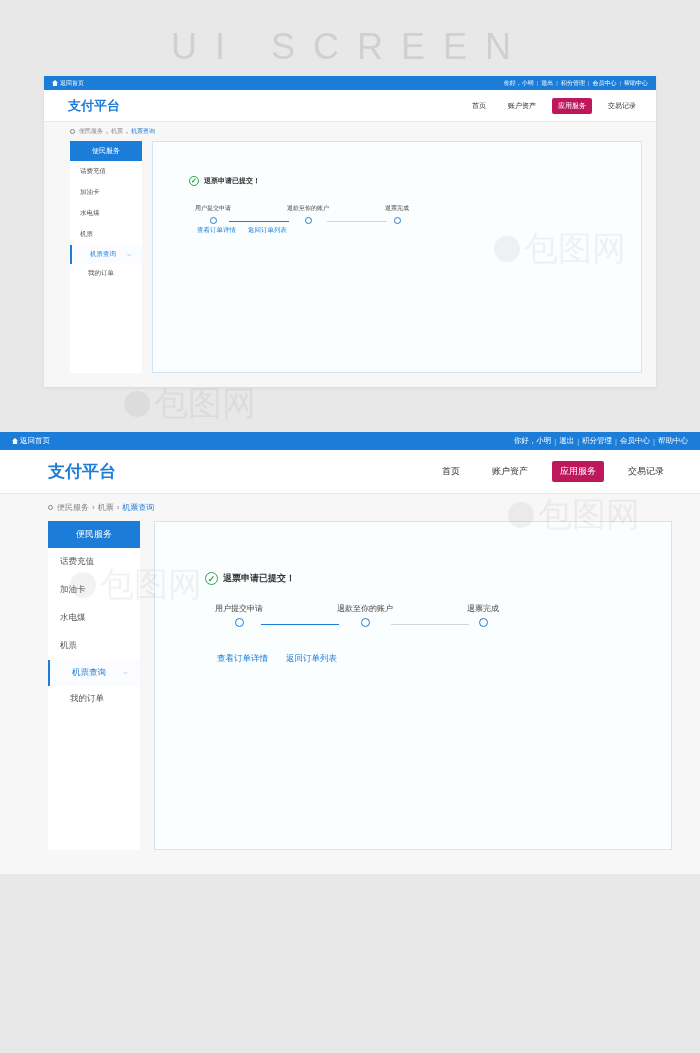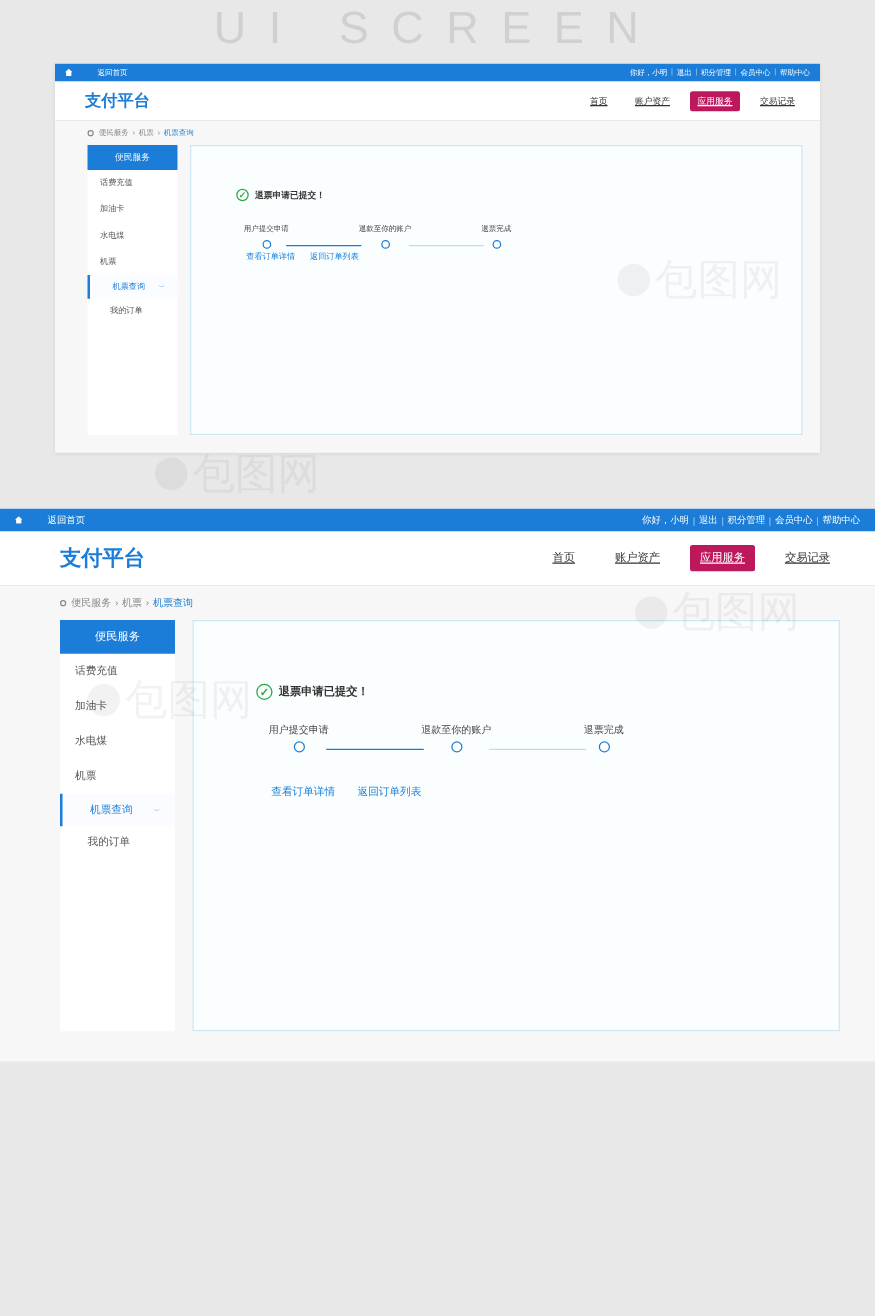--- a/index.html
+++ b/index.html
@@ -10,40 +10,40 @@
   height: 1053px;
   overflow: hidden;
   font-size: 10px;
 }
 .page-title {
   text-align: center;
   font-size: 36px;
   letter-spacing: 18px;
   color: #d0d0d0;
   font-weight: 300;
-  padding: 1px 0 8px;
+  padding: 26px 0 8px;
 }
 .mockup {
   background: #fff;
   margin: 0 auto 45px;
   width: 612px;
   box-shadow: 0 1px 3px rgba(0,0,0,.08);
   position: relative;
 }
 .topbar {
   background: #1b7dd8;
   color: #fff;
   height: 14px;
   display: flex;
   align-items: center;
   justify-content: space-between;
   padding: 0 8px;
   font-size: 6px;
 }
-.topbar-left { display: flex; align-items: center; gap: 20px; }
+.topbar-left { display: flex; align-items: center; gap: 2px; }
 .home-icon {
   display: inline-block;
   width: 6px; height: 6px;
   background: #fff;
   clip-path: polygon(50% 0, 100% 45%, 85% 45%, 85% 100%, 15% 100%, 15% 45%, 0 45%);
 }
 .topbar-right { display: flex; gap: 3px; align-items: center; }
 .topbar-right .sep { opacity: .6; }
 .header {
   border-bottom: 1px solid #e5e9f0;
@@ -52,21 +52,21 @@
   align-items: center;
   justify-content: space-between;
   padding: 0 14px 0 24px;
 }
 .brand {
   color: #1b7dd8;
   font-weight: bold;
   font-size: 13px;
 }
 .nav { display: flex; gap: 10px; font-size: 7px; color: #333; }
-.nav-item { padding: 3px 6px; cursor: pointer; text-decoration: underline; }
+.nav-item { padding: 3px 6px; cursor: pointer; }
 .nav-item.active { background: #be185d; color: #fff; border-radius: 2px; }
 .content-area {
   background: #f7f7f7;
   padding: 0;
   min-height: 265px;
   display: flex;
   flex-direction: column;
 }
 .breadcrumb {
   font-size: 6px;

